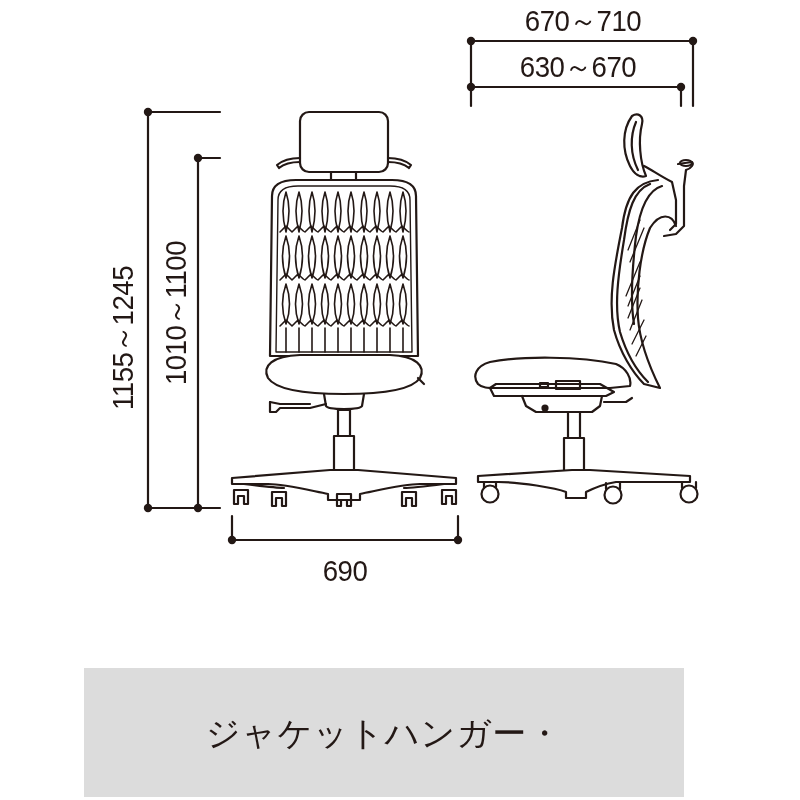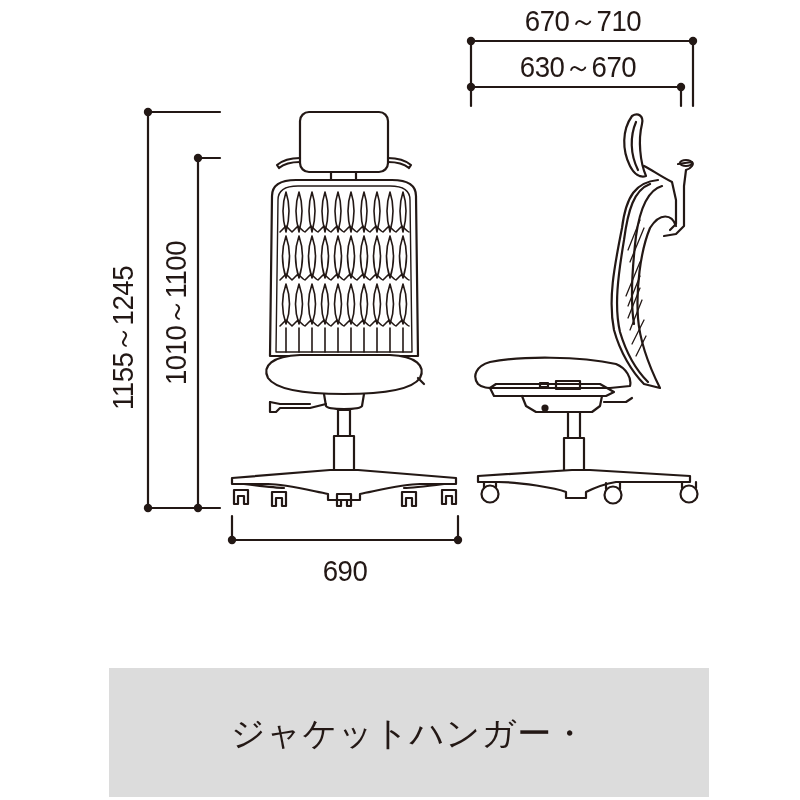--- a/index.html
+++ b/index.html
@@ -32,21 +32,21 @@
       line-height: 1;
       transform: scaleX(0.92);
       transform-origin: center;
     }
     .dim-label.vertical {
       transform: rotate(-90deg) scaleX(0.92);
       transform-origin: center center;
     }
     #caption-box {
       position: absolute;
-      left: 109px;
+      left: 84px;
       top: 668px;
       width: 600px;
       height: 129px;
       background: #dcdcdc;
       display: flex;
       flex-direction: column;
       align-items: center;
       justify-content: center;
     }
     .caption-line {

